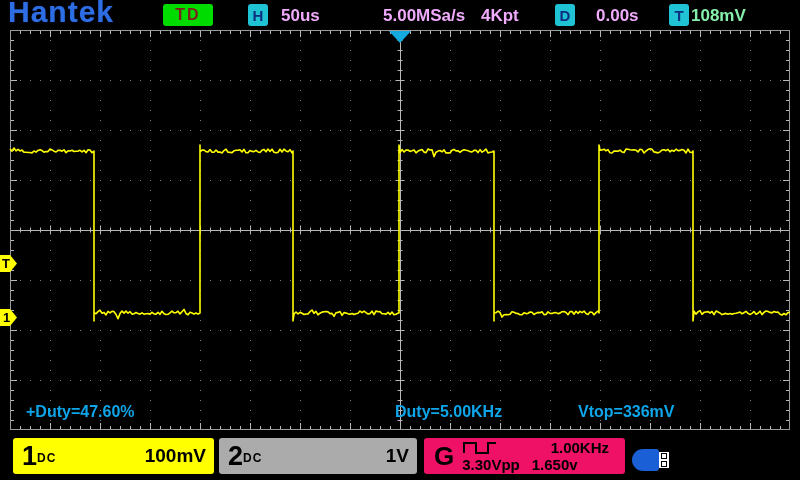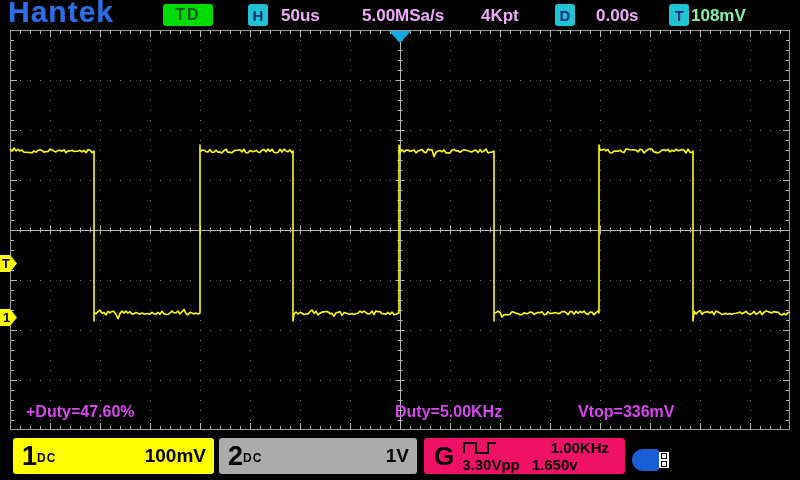--- a/index.html
+++ b/index.html
@@ -4,29 +4,29 @@
 <style>
   html,body{margin:0;padding:0;background:#222;}
   .screen{position:relative;width:800px;height:480px;background:#000;overflow:hidden;
           font-family:"Liberation Sans",sans-serif;-webkit-font-smoothing:none;}
   
   .topbar{position:absolute;left:0;top:0;width:800px;height:30px;}
   .logo{position:absolute;left:8px;top:-3px;font-size:30px;font-weight:bold;letter-spacing:1px;
         color:#2e6ee4;text-shadow:0 0 1px #123a8c;line-height:30px;}
   .badge{position:absolute;top:4px;height:22px;border-radius:3px;display:flex;align-items:center;
          justify-content:center;font-weight:bold;}
-  .badge-td{left:163px;width:50px;background:#00dc00;color:#14532d;font-size:16px;letter-spacing:2px;}
+  .badge-td{left:163px;width:50px;background:#00dc00;color:#7f1d1d;font-size:16px;letter-spacing:2px;}
   .badge-cyan{width:20px;background:#1fc3d4;color:#0d2f80;font-size:15px;}
   .badge-h{left:248px;} .badge-d{left:555px;} .badge-t{left:669px;}
   .tbv{position:absolute;top:6px;font-size:17px;font-weight:bold;color:#f0abfc;white-space:nowrap;}
-  #tb-timebase{left:281px} #tb-rate{left:362px} #tb-depth{left:481px}
+  #tb-timebase{left:281px} #tb-rate{left:383px} #tb-depth{left:481px}
   #tb-offset{left:596px} #tb-triglevel{left:691px;color:#86efac;}
   
   #scope{position:absolute;left:0;top:30px;}
-  .meas{position:absolute;top:403px;font-size:16px;font-weight:bold;color:#d946ef;white-space:nowrap;}
+  .meas{position:absolute;top:403px;font-size:16px;font-weight:bold;color:#0ea5e9;white-space:nowrap;}
   #meas0{left:26px} #meas1{left:210px} #meas2{left:395px} #meas3{left:578px}
   
   .chbox{position:absolute;top:438px;height:36px;border-radius:3px;display:flex;
          align-items:center;color:#000;}
   #ch1{left:13px;width:201px;background:#ffff00;}
   #ch2{left:219px;width:198px;background:#ababab;}
   #gen{left:424px;width:201px;background:#ee1166;}
   .ch-num{font-size:27px;font-weight:bold;margin-left:9px;line-height:34px;}
   .ch-coup{font-size:12px;font-weight:bold;margin-top:3px;letter-spacing:1px;}
   .ch-scale{margin-left:auto;margin-right:8px;font-size:19px;font-weight:bold;}

